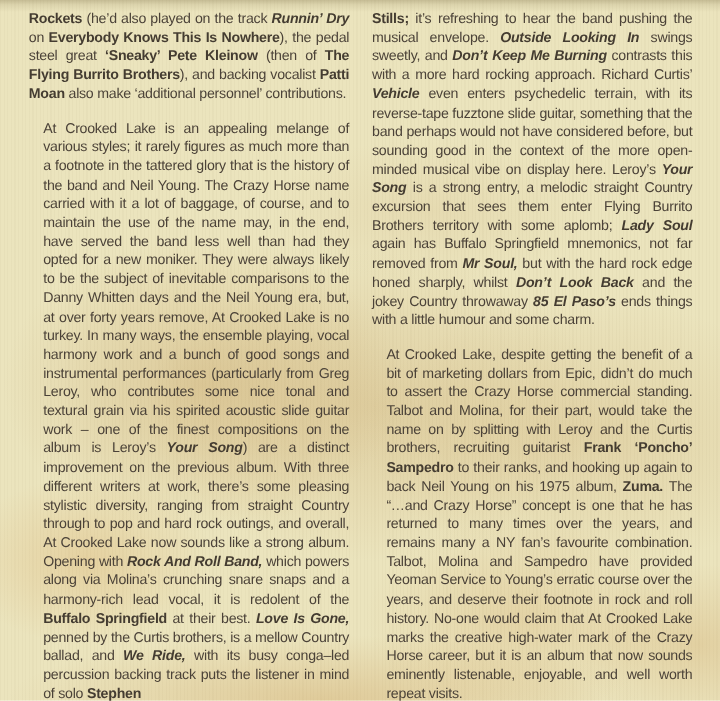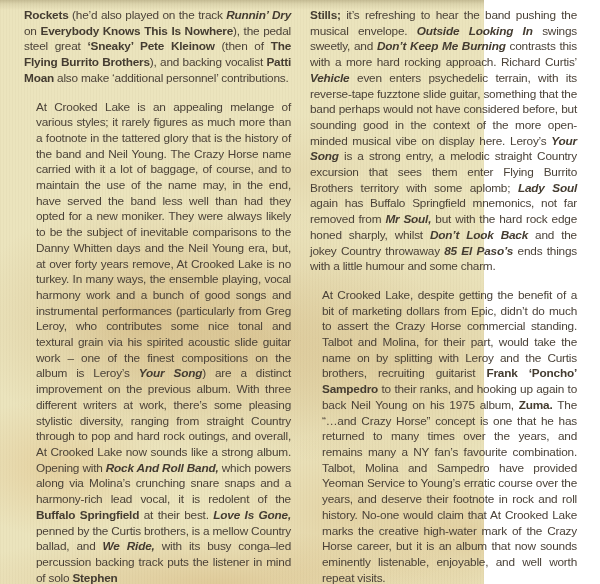--- a/index.html
+++ b/index.html
@@ -4,21 +4,21 @@
 <style>
   html, body { margin: 0; padding: 0; }
   body {
     width: 600px;
     height: 584px;
     overflow: hidden;
     font-family: "Liberation Sans", sans-serif;
   }
   .page {
     position: relative;
-    width: 484px;
+    width: 600px;
     height: 584px;
     background-color: var(--paper, #ebe4bd);
     background-image:
       
       linear-gradient(to bottom, rgba(150,138,98,0.45) 0px, rgba(150,138,98,0.18) 4px, rgba(150,138,98,0) 10px),
       
       radial-gradient(ellipse 150px 100px at 12% 80%, rgba(214,164,92,0.30), rgba(214,164,92,0) 70%),
       radial-gradient(ellipse 230px 170px at 28% 55%, rgba(184,138,70,0.30), rgba(184,138,70,0) 72%),
       radial-gradient(ellipse 260px 180px at 52% 58%, rgba(184,138,70,0.24), rgba(184,138,70,0) 72%),
       radial-gradient(ellipse 250px 150px at 82% 62%, rgba(184,138,70,0.20), rgba(184,138,70,0) 75%),

